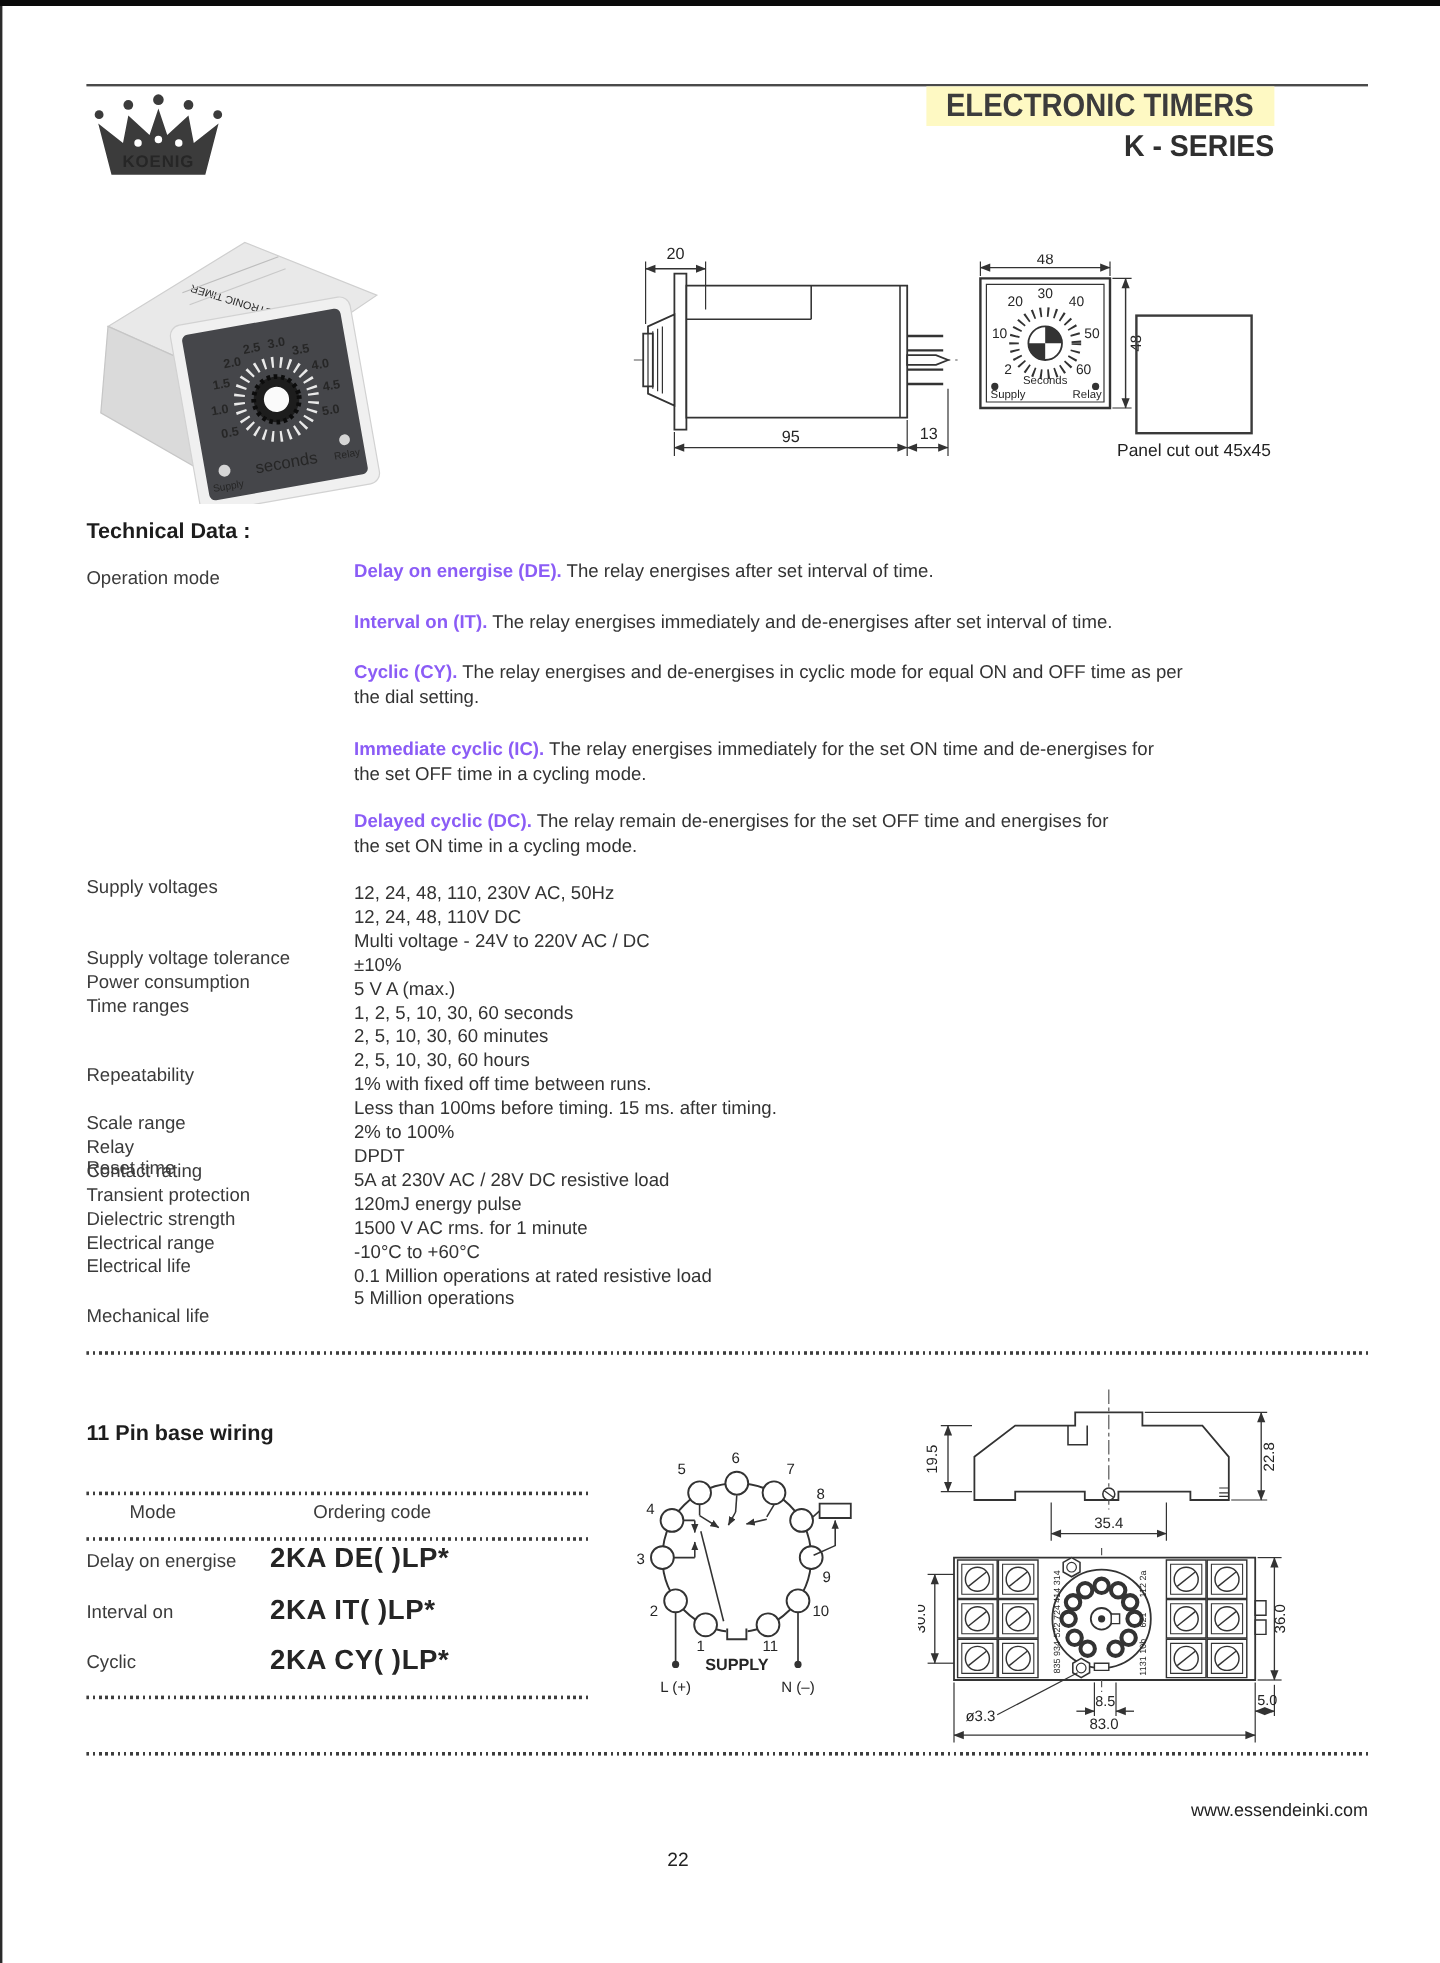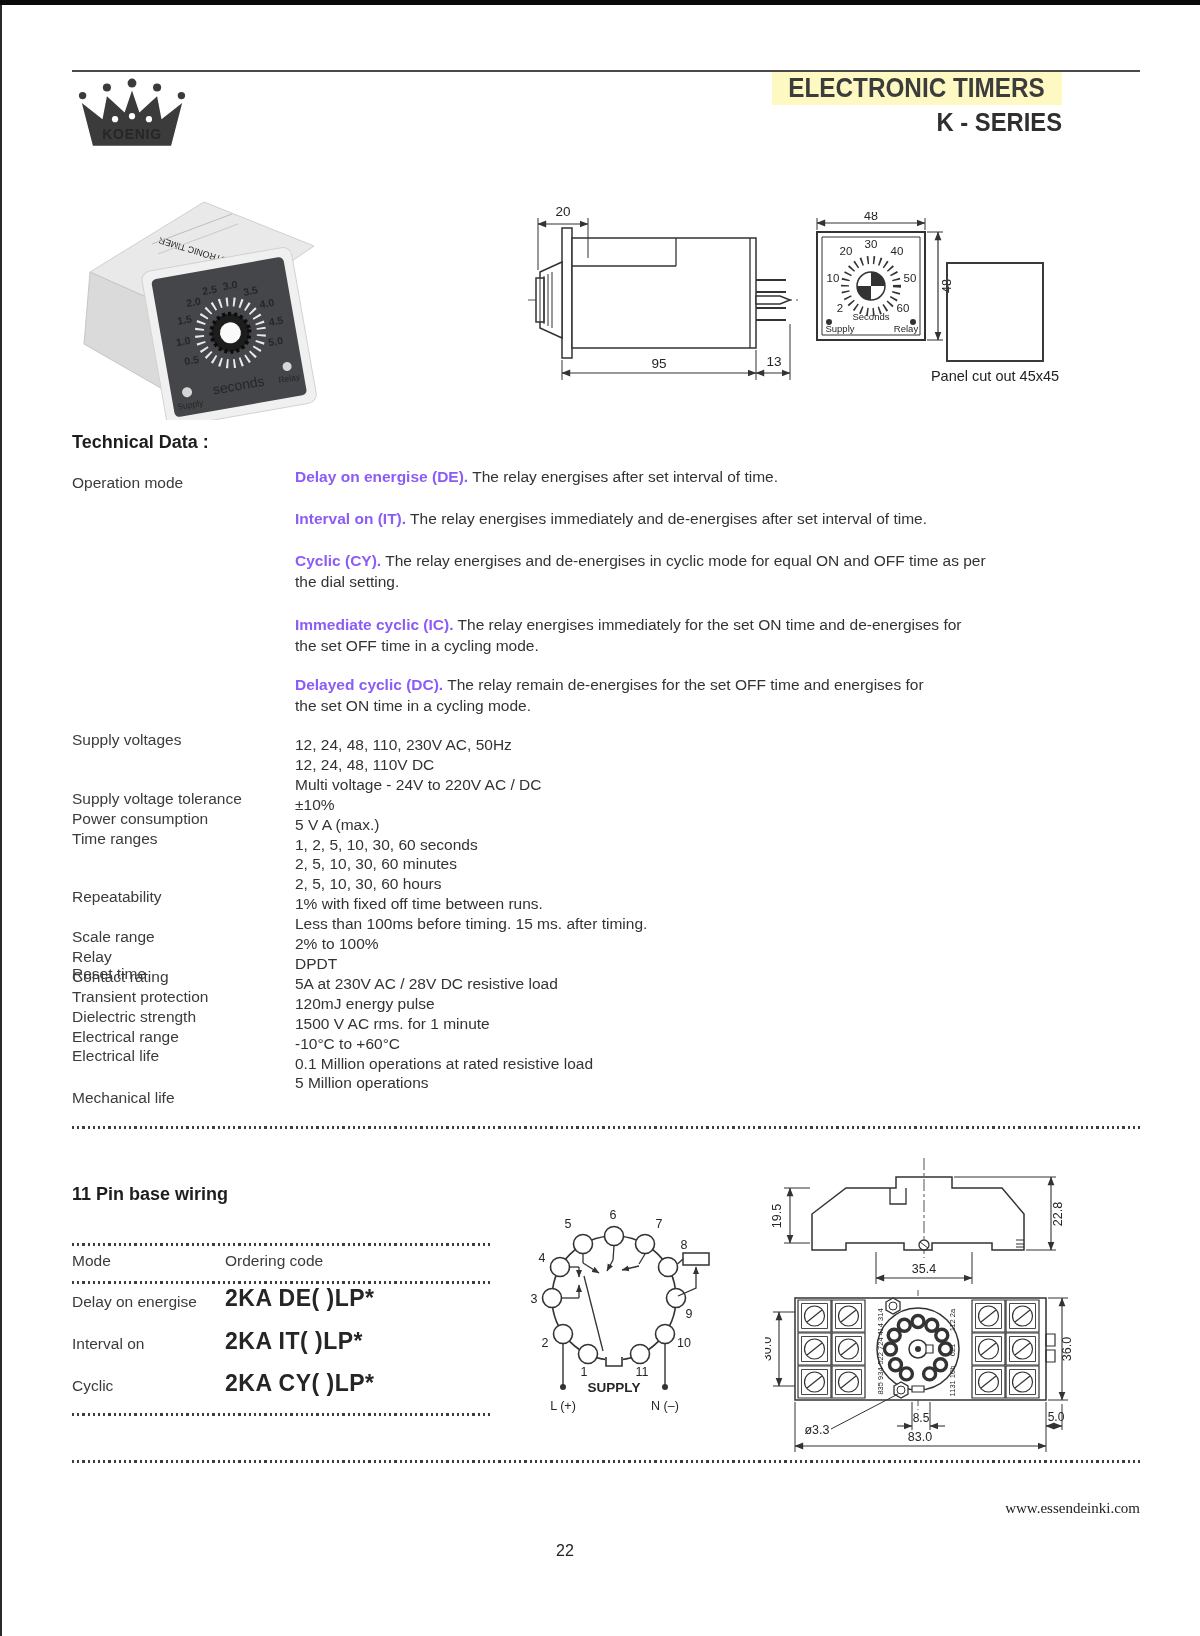--- a/index.html
+++ b/index.html
@@ -14,26 +14,26 @@
   .h-title{font-size:27px;font-weight:bold;color:#3c3c3c;transform:scaleX(0.9);white-space:nowrap;}
   .h-sub{position:absolute;left:772px;top:108px;width:290px;text-align:right;font-size:25px;
          font-weight:bold;color:#2f2f2f;transform:scaleX(0.95);transform-origin:right;}
   .sec-head{position:absolute;font-size:18px;font-weight:bold;color:#1d1d1d;}
   .lbl{position:absolute;left:72px;font-size:15.5px;color:#3b3b3b;white-space:nowrap;}
   .modep{position:absolute;left:295px;font-size:15.5px;line-height:20.5px;color:#333;}
   .modep b{color:#8b5cf6;}
   .vals{position:absolute;left:295px;top:735px;font-size:15.5px;line-height:19.9px;color:#333;}
   .dash{position:absolute;height:3px;
         background-image:repeating-linear-gradient(to right,#3d3d3d 0 2.2px,transparent 2.2px 5.2px);}
-  .tcol-label{position:absolute;font-size:15.5px;color:#3b3b3b;}
+  .tcol-label{position:absolute;font-size:15.5px;color:#3b3b3b;margin-left:36px;}
   .ocode{position:absolute;left:225px;font-size:23px;font-weight:bold;color:#252525;letter-spacing:0.5px;text-align:right;}
   .omode{position:absolute;left:72px;font-size:15.5px;color:#3b3b3b;}
   .panel-cut{position:absolute;left:946px;top:262px;width:94px;height:96px;border:2px solid #3a3a3a;}
   .panel-cap{position:absolute;left:900px;top:368px;width:190px;text-align:center;font-size:14.5px;color:#222;}
-  .website{position:absolute;right:60px;top:1500px;font-size:15px;color:#222;font-family:Liberation Serif, serif;}
+  .website{position:absolute;right:60px;top:1500px;font-size:15px;color:#222;}
   .pageno{position:absolute;left:0;top:1542px;width:1130px;text-align:center;font-size:16px;color:#222;}
   svg text{font-family:"Liberation Sans",sans-serif;fill:#262626;}
   .dwg line,.dwg path,.dwg rect,.dwg circle,.dwg polygon,.dwg polyline{vector-effect:non-scaling-stroke;}
 </style>
 </head>
 <body>
 
 <div id="page">
   <div class="edge-top"></div>
   <div class="edge-left"></div>

